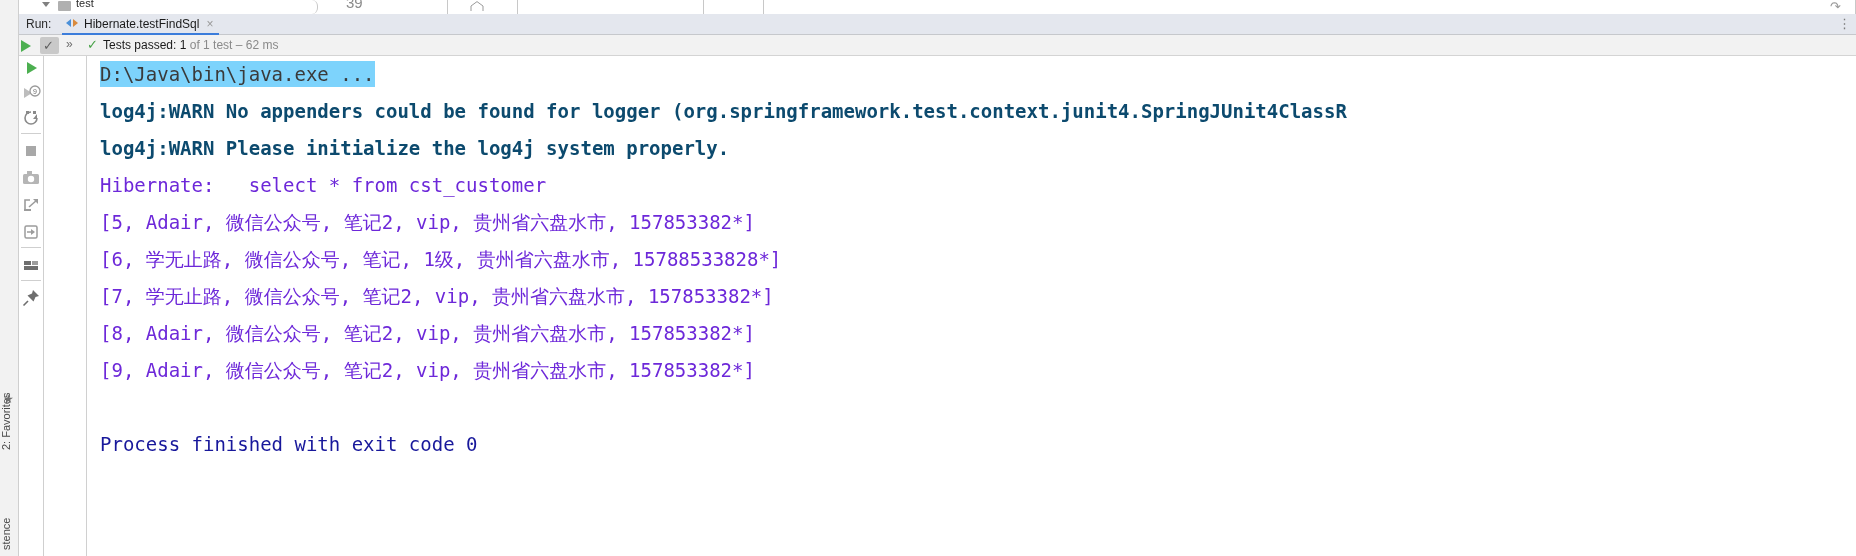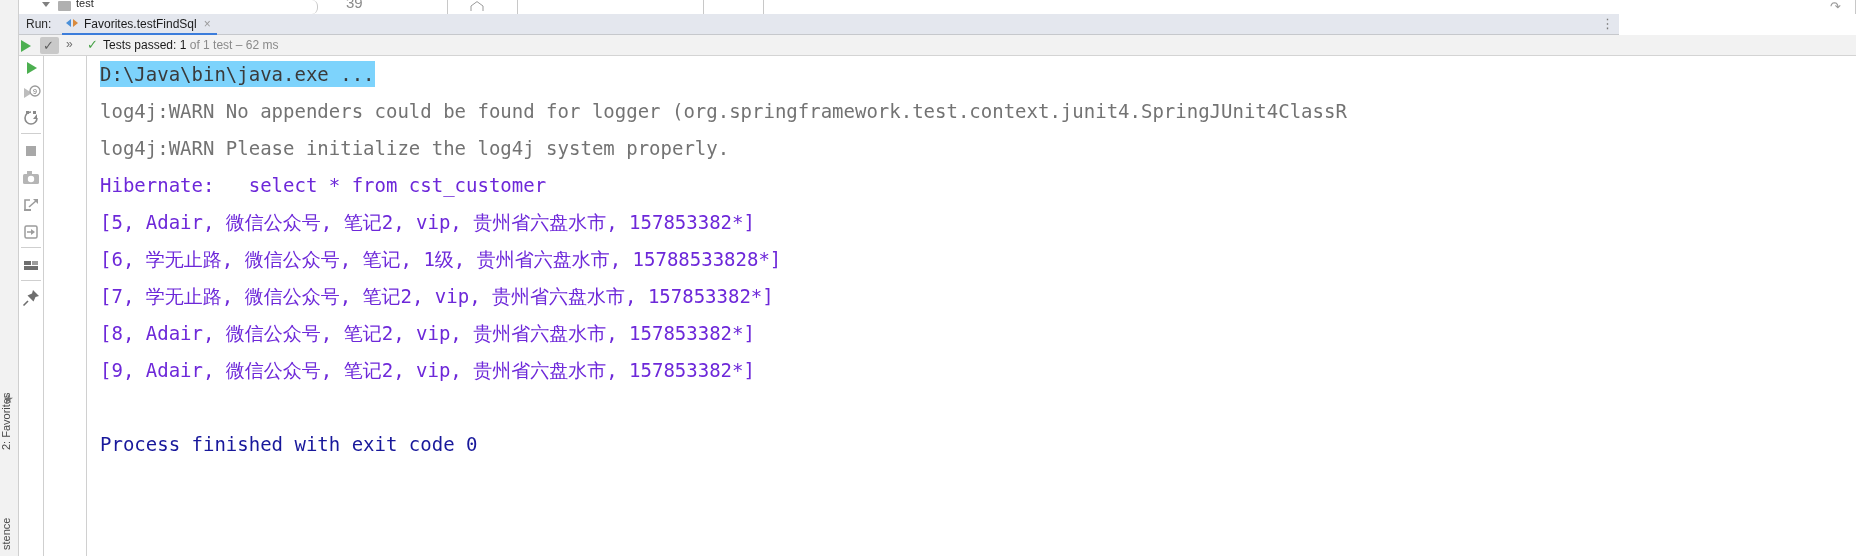--- a/index.html
+++ b/index.html
@@ -87,21 +87,21 @@
   .ts-rest   { flex: 1; background: #f2f2f2; border-right: none; position: relative;}
   .ts-rest .curve {
     position: absolute; right: 14px; top: -1px;
     font-size: 13px; color: #9a9a9a;
   }
 
   
   .run-header {
     position: absolute;
     top: 14px; left: 0;
-    width: 1619px; height: 21px;
+    width: 1856px; height: 21px;
     background: #e4e7ee;
     border-bottom: 1px solid #c6c8cc;
     padding-left: 48px;
   }
   .run-label {
     position: absolute;
     left: 26px; top: 3px;
     font-size: 12px;
     color: #2b2b2b;
   }
@@ -282,21 +282,21 @@
     padding-left: 13px;
     white-space: pre;
   }
   .console .line.cmd {
     color: #3a3a3a;
   }
   .console .line.cmd span.hl {
     background: #7dd3fc;
     padding: 2px 0;
   }
-  .console .line.warn  { color: #737373; }
+  .console .line.warn  { color: #0c4a6e; font-weight: bold; }
   .console .line.plain { color: #6d28d9; }
   .console .line.info  { color: #18189b; }
   .console .line.empty { color: transparent; }
 
   
   .vert-strip {
     position: absolute;
     left: 0; top: 0;
     width: 19px; height: 556px;
     background: #f2f2f2;
@@ -355,21 +355,21 @@
   </div>
 
   <div class="run-header">
     <div class="run-label">Run:</div>
 
     <div class="run-tab">
       <span class="rt-icon">
         <span class="lt"></span>
           <span class="rt"></span>
       </span>
-      <span class="rt-text">Favorites.testFindSql</span>
+      <span class="rt-text">Hibernate.testFindSql</span>
       <span class="rt-close">×</span>
     </div>
 
     <div class="hdr-right">⋮</div>
   </div>
 
   <div class="status-bar">
     <div class="sb-run-tri"></div>
     <div class="sb-toggle">
       <span class="chk">✓</span>

